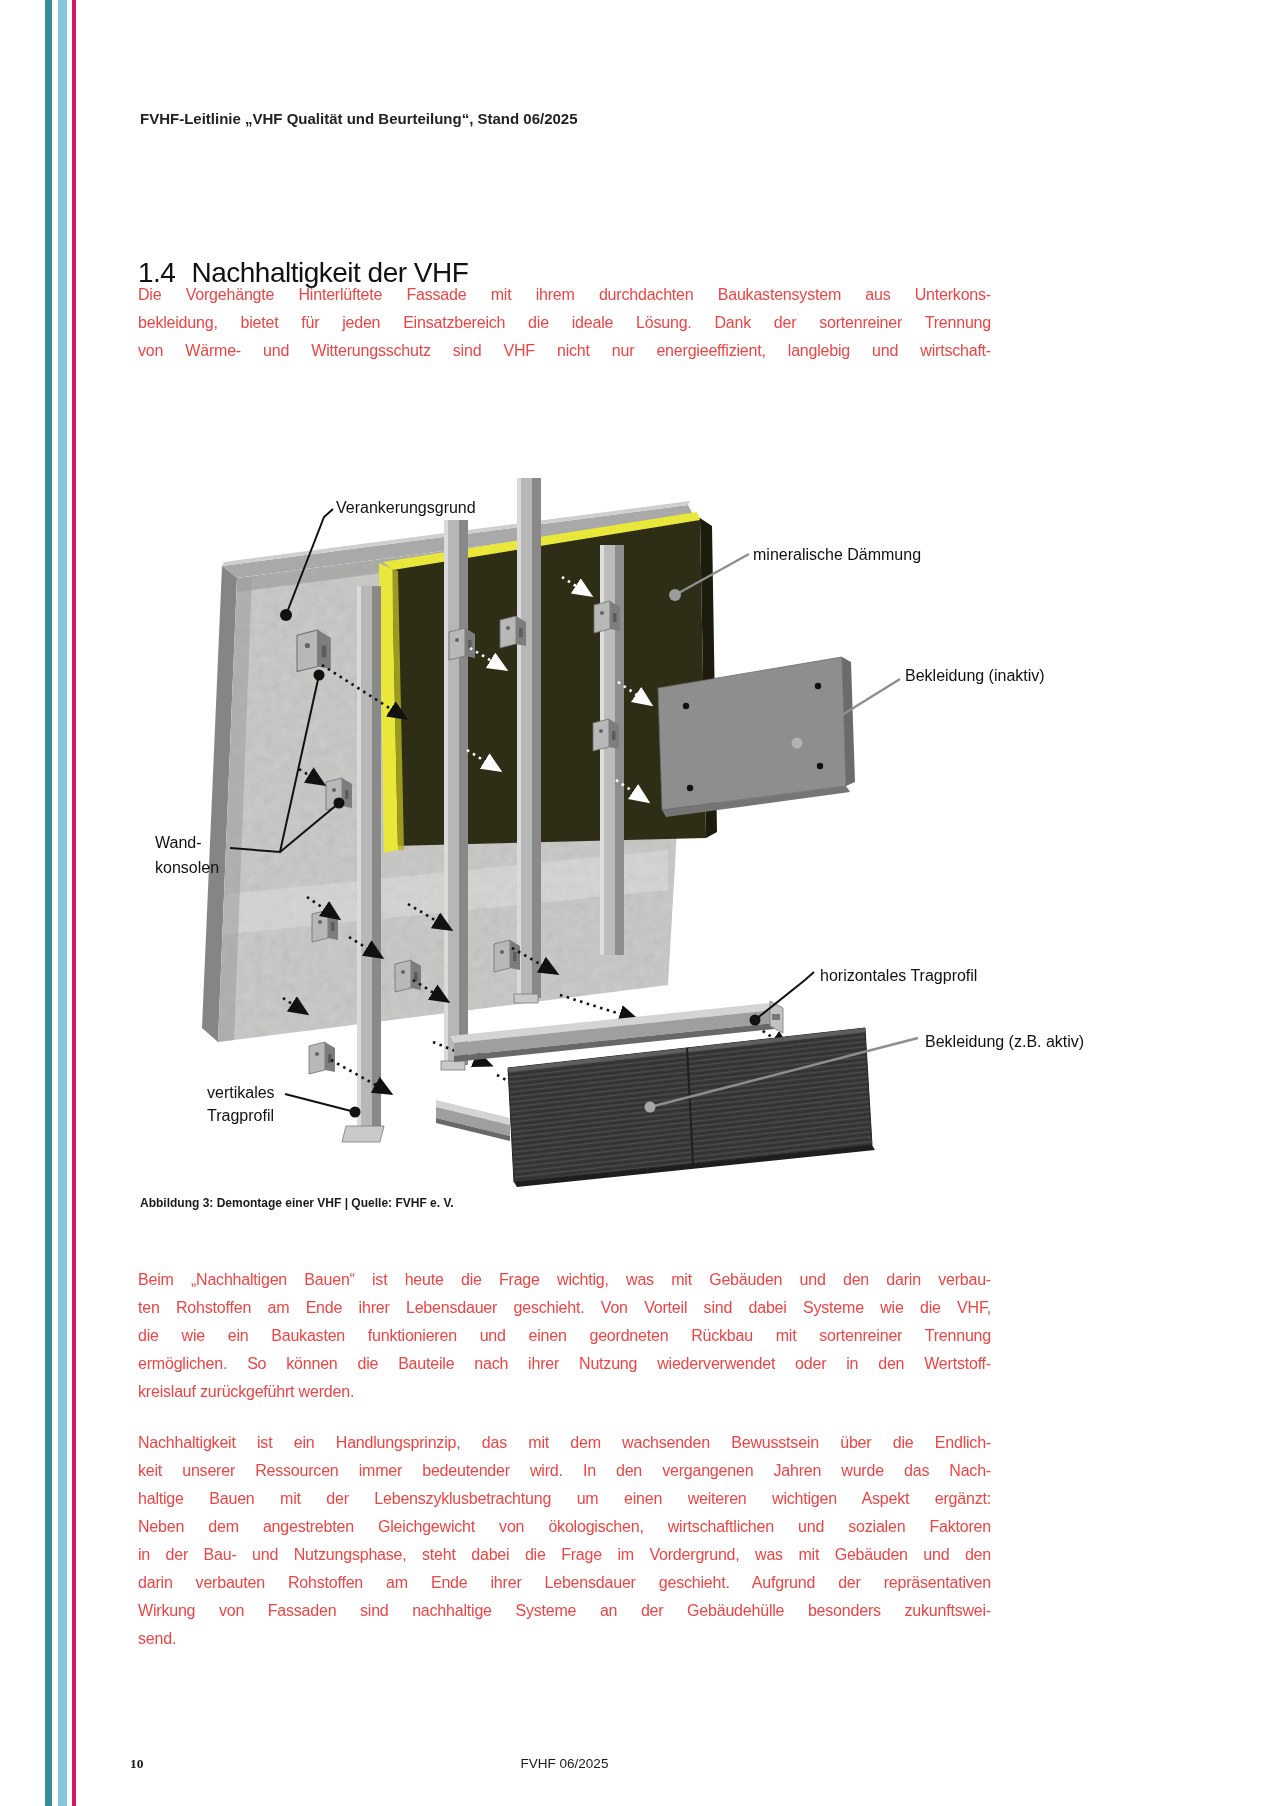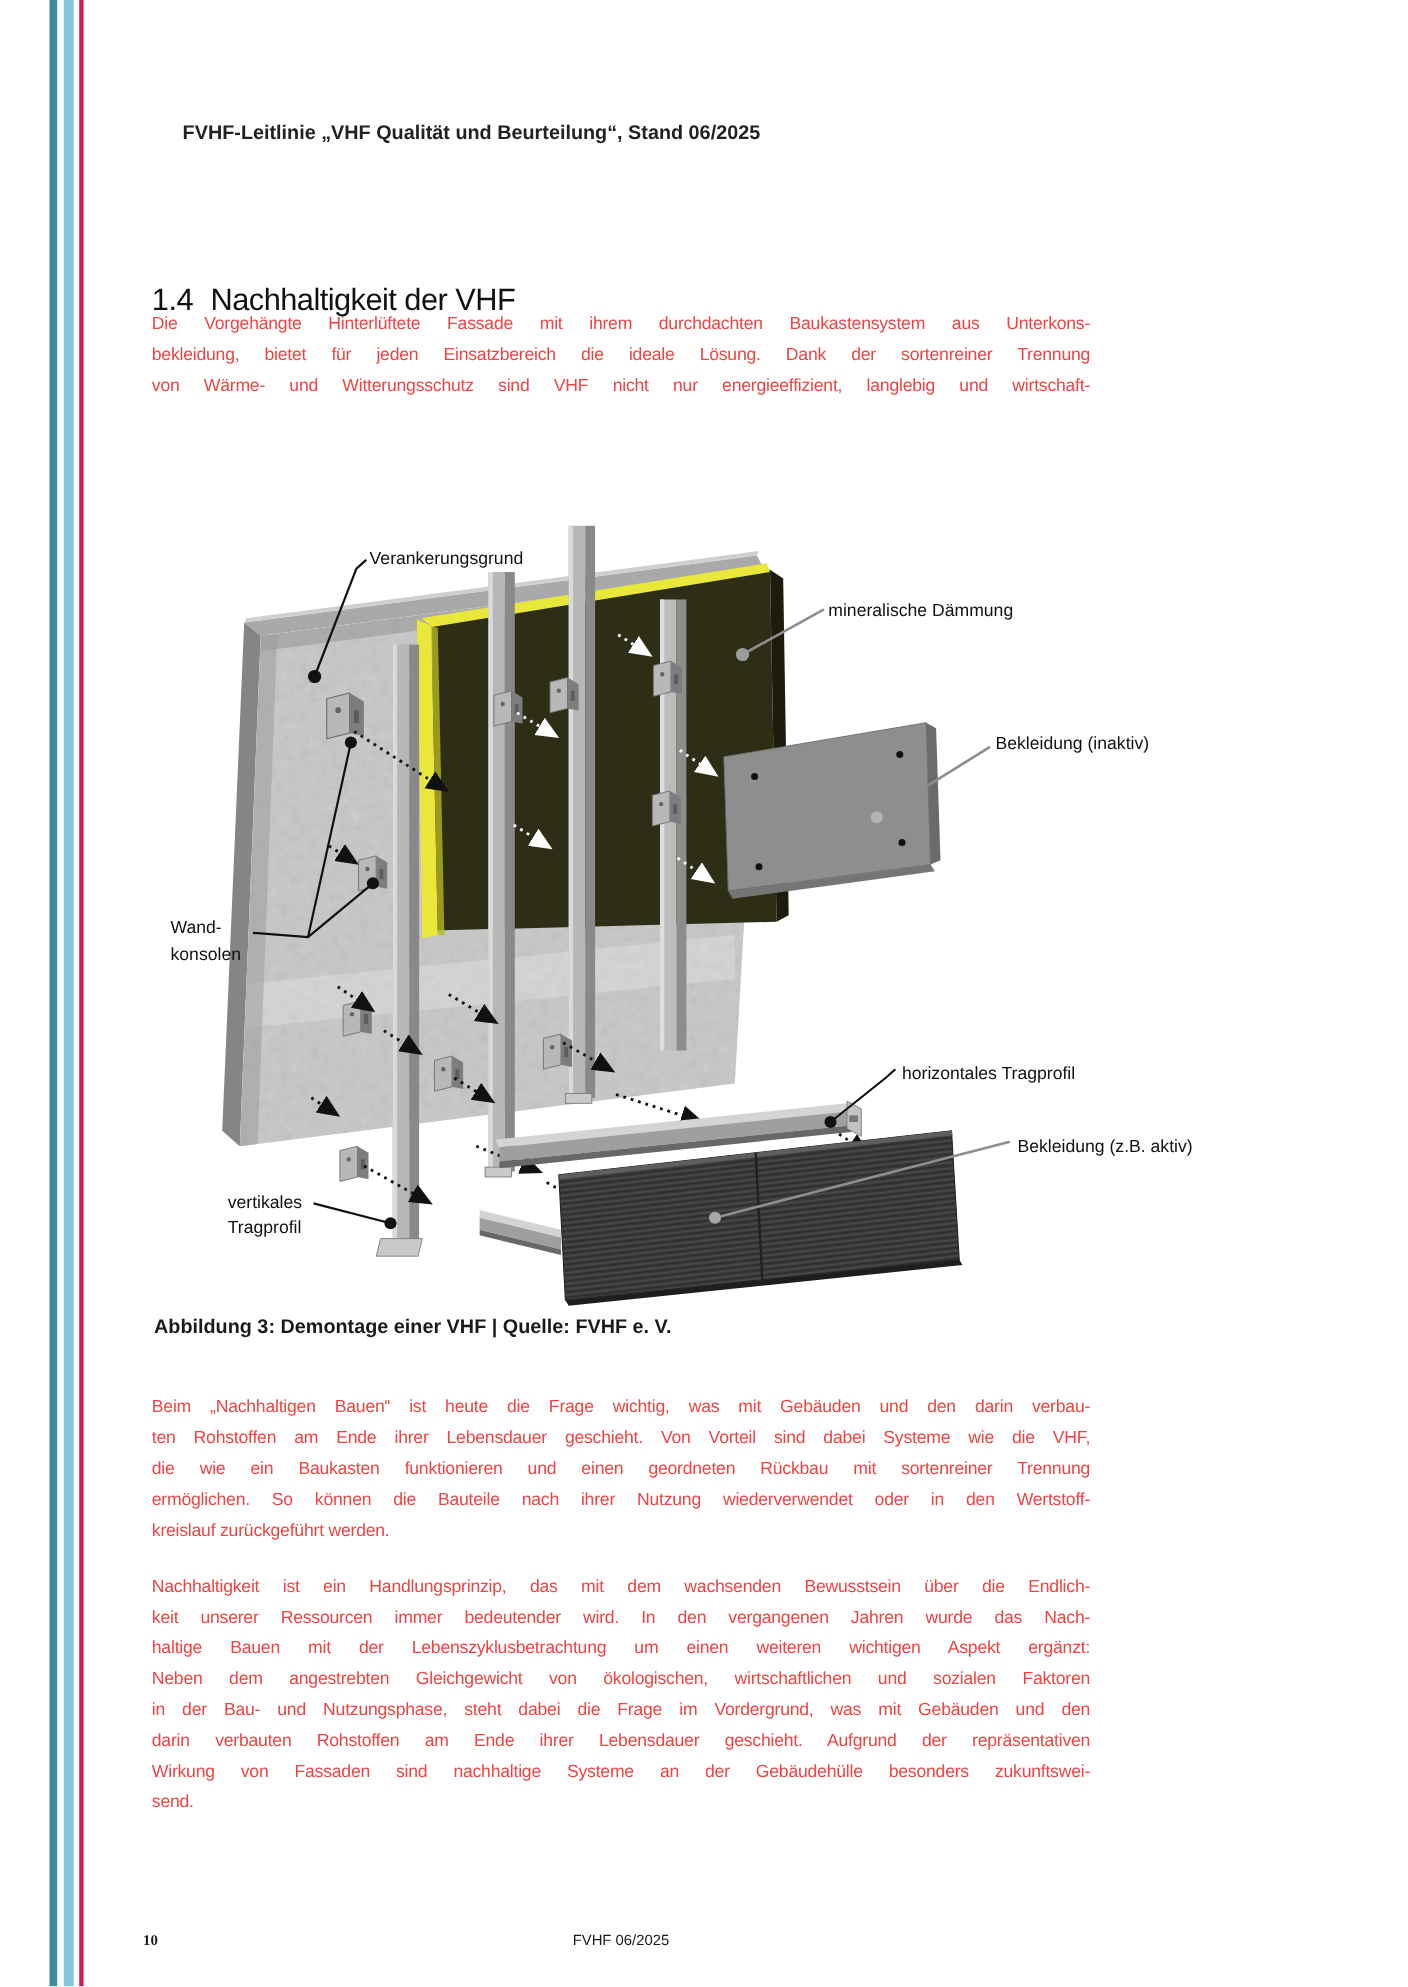--- a/index.html
+++ b/index.html
@@ -1,25 +1,25 @@
 <!DOCTYPE html>
 <html><head>
 <meta charset="utf-8">
 <style>
   html,body{margin:0;padding:0;background:#ffffff;}
   .page{position:relative;width:1280px;height:1806px;background:#ffffff;overflow:hidden;
         font-family:"Liberation Sans",sans-serif;color:#1a1a1a;}
   .stripe{position:absolute;top:0;height:1806px;}
-  .doc-header{position:absolute;left:140px;top:110px;font-size:18px;font-weight:700;color:#222;letter-spacing:0;margin-left:26px;}
+  .doc-header{position:absolute;left:140px;top:110px;font-size:15px;font-weight:700;color:#222;letter-spacing:0;}
   .sec-title{position:absolute;left:138px;top:222px;font-size:28px;font-weight:400;color:#111;letter-spacing:-0.5px;margin-top:35px;}
   .sec-title .num{margin-right:16px;}
   .para{position:absolute;left:138px;width:853px;font-size:16px;line-height:28px;letter-spacing:-0.2px;color:#ef4444;}
   .jline{text-align:justify;text-align-last:justify;white-space:normal;height:28px;overflow:visible;}
   .jlast{text-align-last:left;}
-  .caption{position:absolute;left:140px;top:1196px;font-size:18px;font-weight:700;color:#1a1a1a;}
+  .caption{position:absolute;left:140px;top:1196px;font-size:12px;font-weight:700;color:#1a1a1a;}
   .footer-page{position:absolute;left:130px;top:1756px;font-size:13.5px;font-weight:700;font-family:Liberation Serif, serif;}
   .footer-center{position:absolute;left:138px;top:1756px;width:853px;text-align:center;font-size:13.5px;font-weight:400;}
   .diagram{position:absolute;left:0;top:420px;width:1280px;height:775px;}
   svg text{font-family:"Liberation Sans",sans-serif;font-size:16px;fill:#111;}
 </style>
 </head>
 <body>
 
 <div class="page">
 

